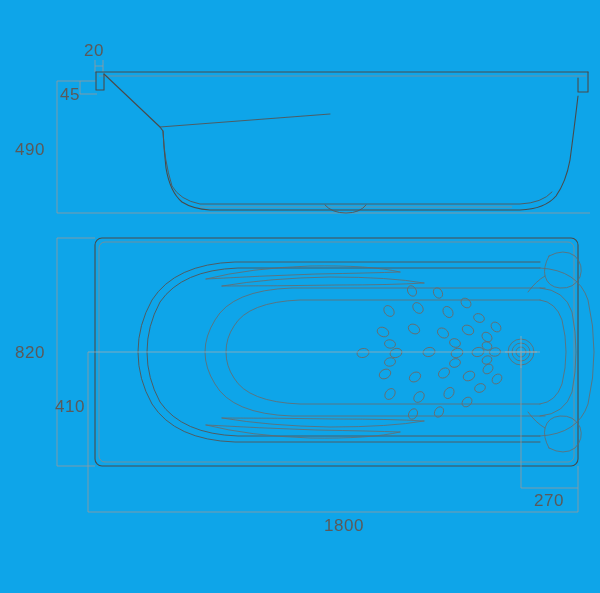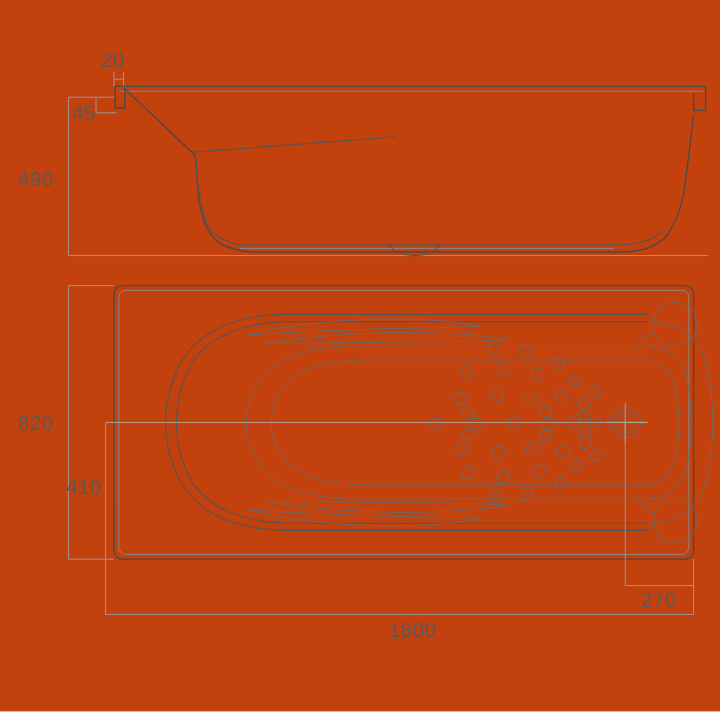--- a/index.html
+++ b/index.html
@@ -11,21 +11,21 @@
   body {
     width: 600px;
     height: 593px;
     font-family: "Liberation Sans", sans-serif;
     overflow: hidden;
   }
   #drawing-root {
     position: relative;
     width: 600px;
     height: 593px;
-    background: #c2410c;
+    background: #0ea5e9;
   }
   svg#tech-drawing {
     display: block;
     width: 600px;
     height: 593px;
   }
   .dim-text {
     font-family: "Liberation Sans", sans-serif;
     font-size: 17px;
     fill: #5a5a5a;

